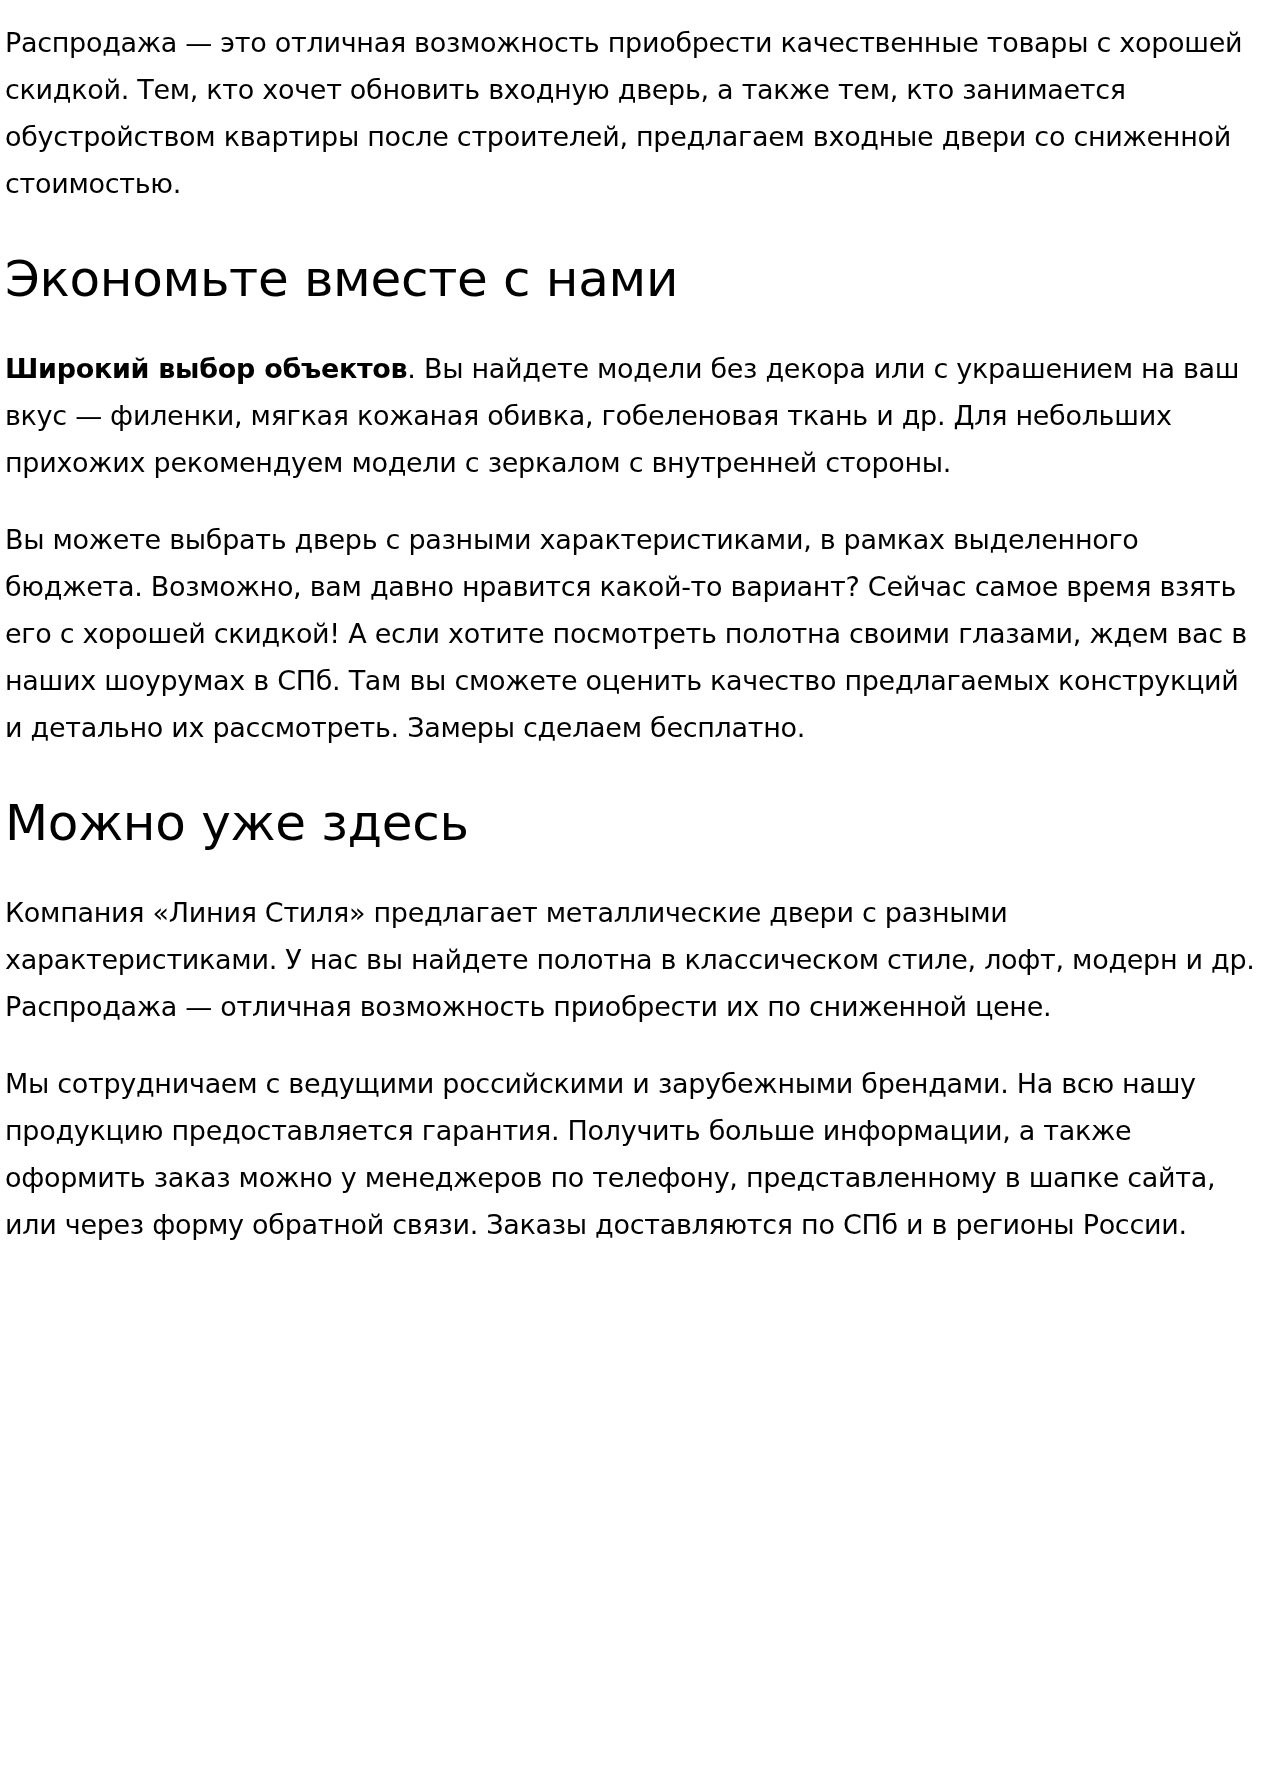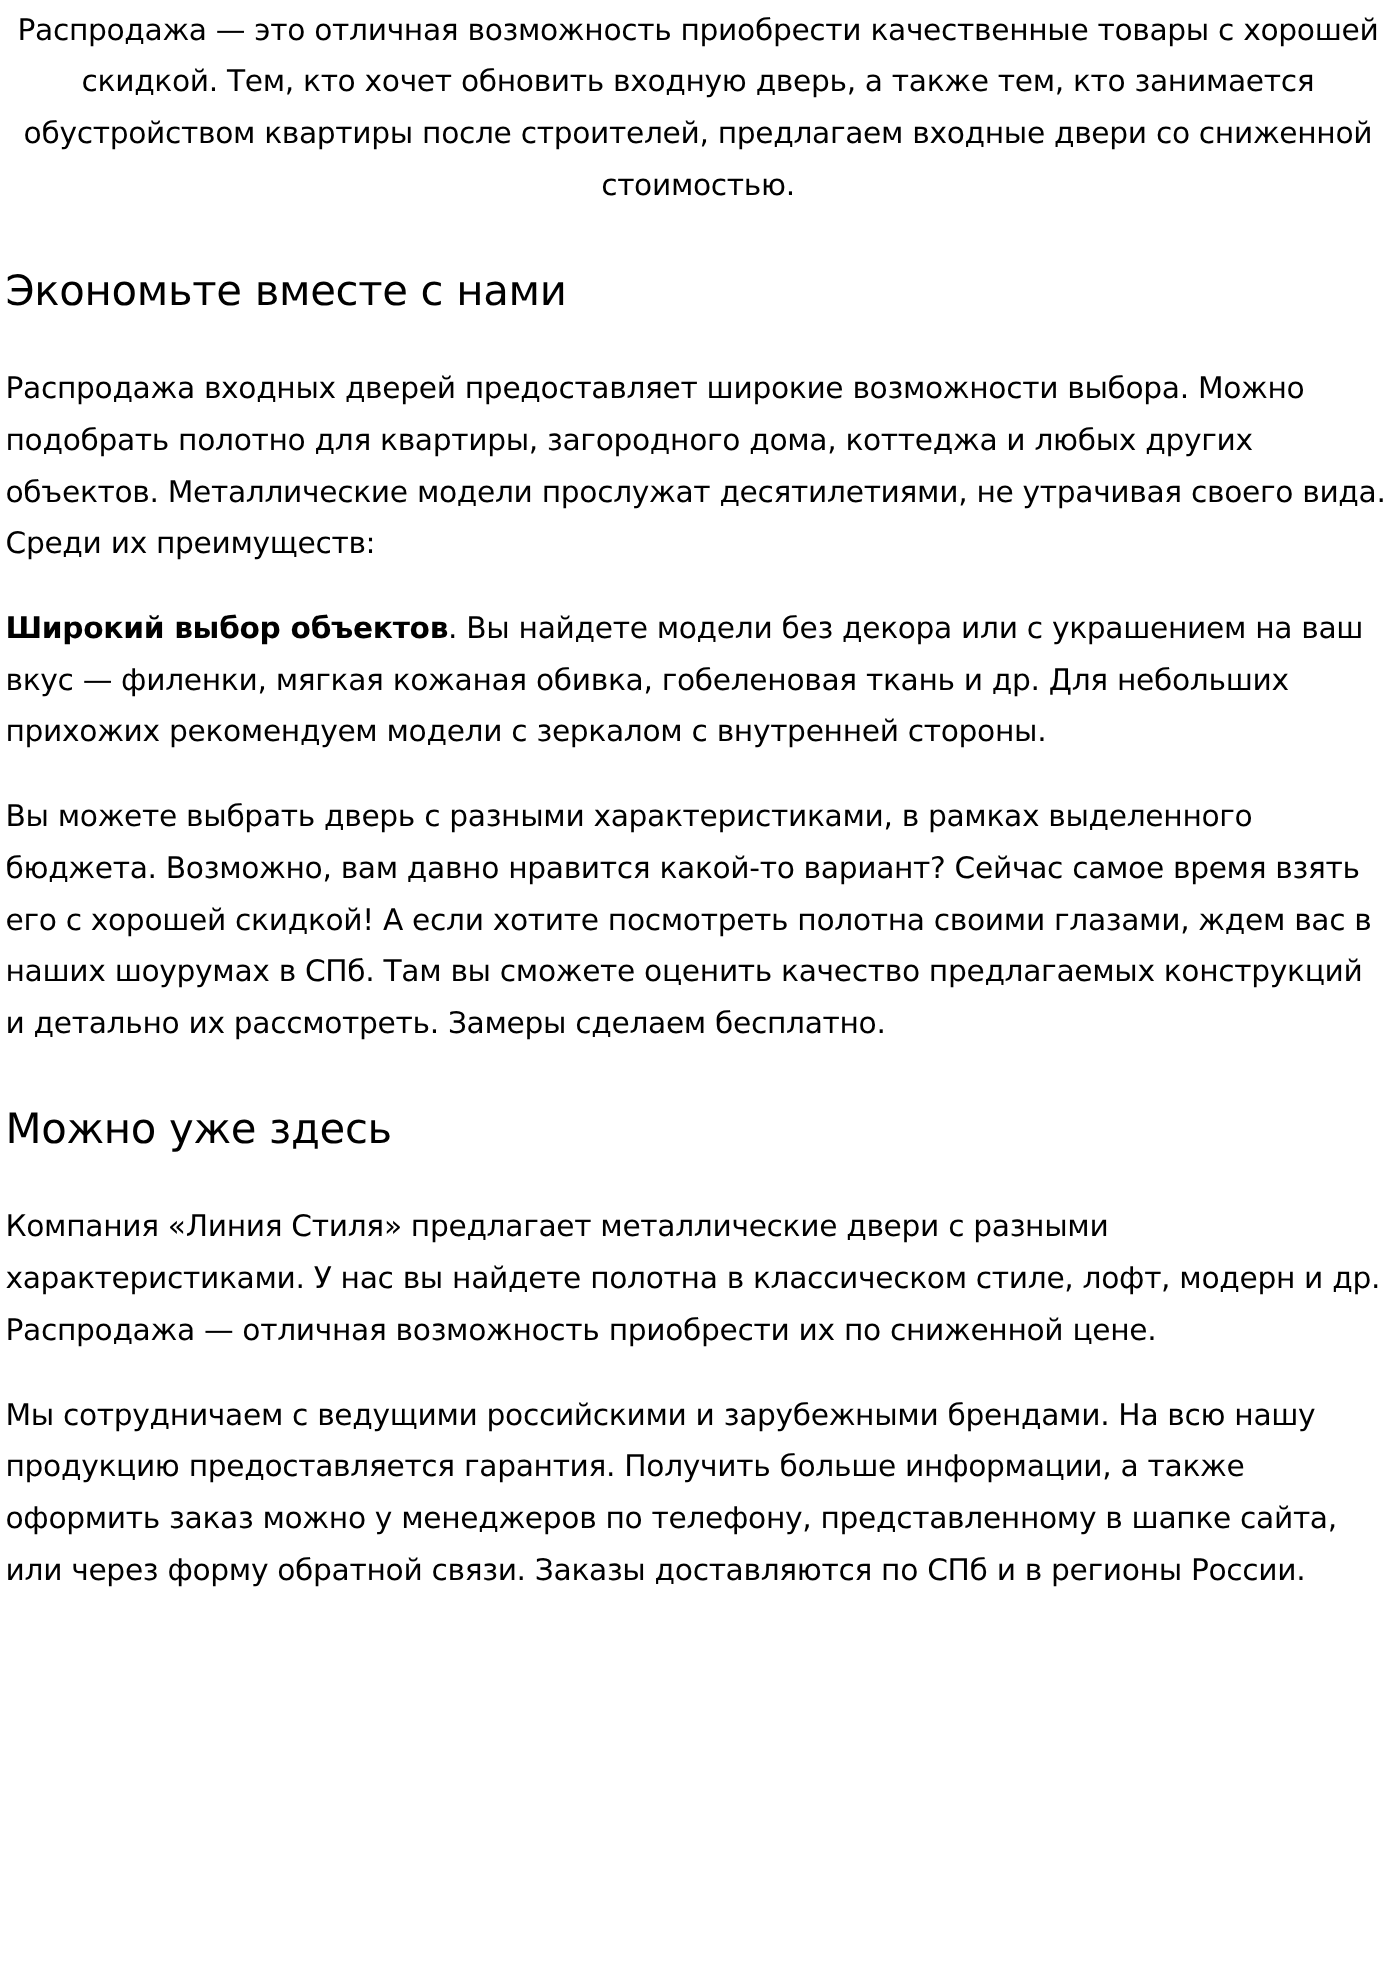--- a/index.html
+++ b/index.html
@@ -17,44 +17,42 @@
     line-height: 47px;
     letter-spacing: -0.3px;
     color: #000000;
     background: #ffffff;
     overflow: hidden;
   }
   .doc p {
     margin: 30px 0;
   }
   .doc p:first-child {
-    margin-top: 0;
-    text-align: center;
+    margin-top: 15px;
   }
   .doc h2 {
-    font-size: 38px;
+    font-size: 50px;
     line-height: 56px;
     font-weight: 400;
     margin: 44px 0 38px 0;
     letter-spacing: -0.3px;
   }
   .doc strong {
     font-weight: bold;
   }
 </style>
 </head>
 <body>
 
 <div class="doc">
 
   <p>Распродажа — это отличная возможность приобрести качественные товары с хорошей скидкой. Тем, кто хочет обновить входную дверь, а также тем, кто занимается обустройством квартиры после строителей, предлагаем входные двери со сниженной стоимостью.</p>
 
   <h2>Экономьте вместе с нами</h2>
 
-  <p>Распродажа входных дверей предоставляет широкие возможности выбора. Можно подобрать полотно для квартиры, загородного дома, коттеджа и любых других объектов. Металлические модели прослужат десятилетиями, не утрачивая своего вида. Среди их преимуществ:</p>
 
 
 
   <p><strong>Широкий выбор объектов</strong><span>. Вы найдете модели без декора или с украшением на ваш вкус — филенки, мягкая кожаная обивка, гобеленовая ткань и др. Для небольших прихожих рекомендуем модели с зеркалом с внутренней стороны.</span></p>
 
   <p>Вы можете выбрать дверь с разными характеристиками, в рамках выделенного бюджета. Возможно, вам давно нравится какой-то вариант? Сейчас самое время взять его с хорошей скидкой! А если хотите посмотреть полотна своими глазами, ждем вас в наших шоурумах в СПб. Там вы сможете оценить качество предлагаемых конструкций и детально их рассмотреть. Замеры сделаем бесплатно.</p>
 
   <h2>Можно уже здесь</h2>
 
   <p>Компания «Линия Стиля» предлагает металлические двери с разными характеристиками. У нас вы найдете полотна в классическом стиле, лофт, модерн и др. Распродажа — отличная возможность приобрести их по сниженной цене.</p>

